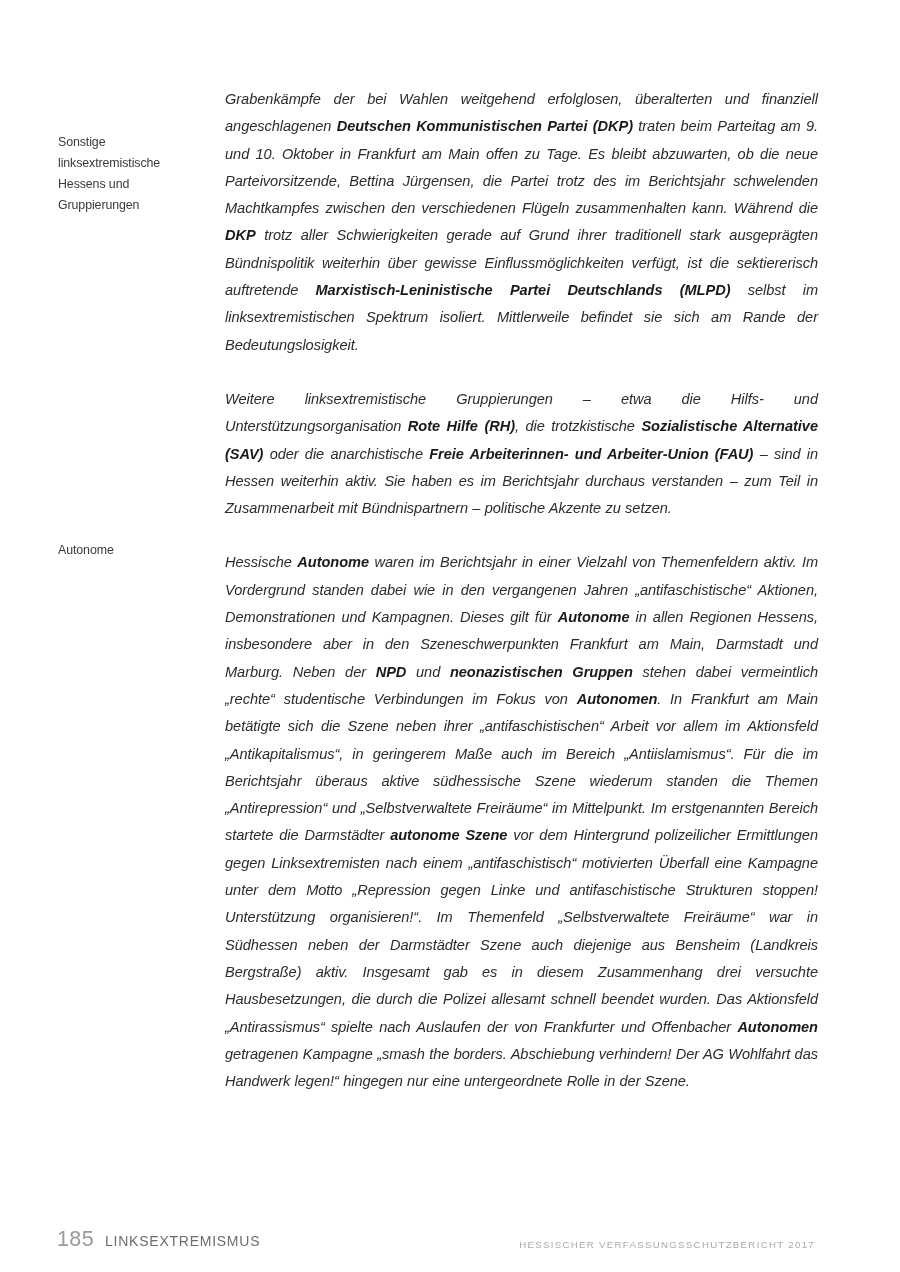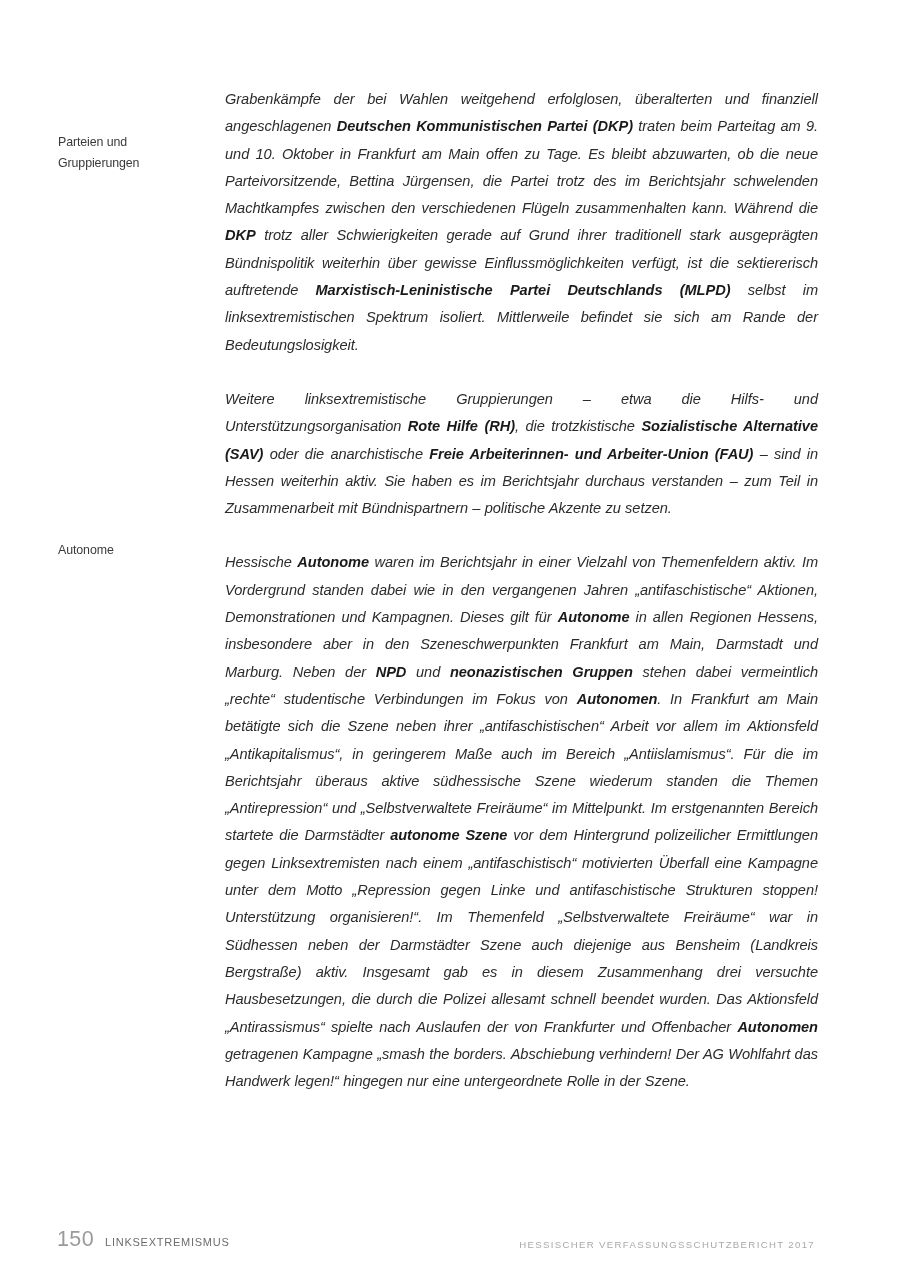--- a/index.html
+++ b/index.html
@@ -75,55 +75,56 @@
     align-items: baseline;
     gap: 11px;
   }
   .page-number {
     font-size: 21.5px;
     color: #9a9a9a;
     letter-spacing: 0.4px;
     font-weight: 400;
   }
   .section-name {
-    font-size: 11px;
+    font-size: 14px;
     color: #6d6d6d;
     letter-spacing: 0.75px;
     font-weight: 400;
   }
   .footer-right {
     position: absolute;
     right: 85px;
     bottom: 2px;
     font-size: 9.6px;
     color: #a9a9a9;
     letter-spacing: 1.35px;
     font-weight: 400;
   }
 </style>
 </head>
 <body>
 
 <div class="page">
 
   <div class="margin-col" id="note-parteien">
-    <div class="margin-note">Parteien und Gruppierungen</div>
+    <div class="margin-note">Sonstige linksextremistische</div>
+    <div class="margin-note">Hessens und Gruppierungen</div>
   </div>
 
   <div class="margin-col" id="note-autonome">
     <div class="margin-note">Autonome</div>
   </div>
 
   <div class="text-col">
     <p class="para"><span>Grabenkämpfe der bei Wahlen weitgehend erfolglosen, überalterten und finanziell angeschlagenen </span><b>Deutschen Kommunistischen Partei (DKP)</b><span> traten beim Parteitag am 9. und 10. Oktober in Frankfurt am Main offen zu Tage. Es bleibt abzuwarten, ob die neue Parteivorsitzende, Bettina Jürgensen, die Partei trotz des im Berichtsjahr schwelenden Machtkampfes zwischen den verschiedenen Flügeln zusammenhalten kann. Während die </span><b>DKP</b><span> trotz aller Schwierigkeiten gerade auf Grund ihrer traditionell stark ausgeprägten Bündnispolitik weiterhin über gewisse Einflussmöglichkeiten verfügt, ist die sektiererisch auftretende </span><b>Marxistisch-Leninistische Partei Deutschlands (MLPD)</b><span> selbst im linksextremistischen Spektrum isoliert. Mittlerweile befindet sie sich am Rande der Bedeutungslosigkeit.</span></p>
     <p class="para"><span>Weitere linksextremistische Gruppierungen – etwa die Hilfs- und Unterstützungsorganisation </span><b>Rote Hilfe (RH)</b><span>, die trotzkistische </span><b>Sozialistische Alternative (SAV)</b><span> oder die anarchistische </span><b>Freie Arbeiterinnen- und Arbeiter-Union (FAU)</b><span> – sind in Hessen weiterhin aktiv. Sie haben es im Berichtsjahr durchaus verstanden – zum Teil in Zusammenarbeit mit Bündnispartnern – politische Akzente zu setzen.</span></p>
     <p class="para"><span>Hessische </span><b>Autonome</b><span> waren im Berichtsjahr in einer Vielzahl von Themenfeldern aktiv. Im Vordergrund standen dabei wie in den vergangenen Jahren „antifaschistische“ Aktionen, Demonstrationen und Kampagnen. Dieses gilt für </span><b>Autonome</b><span> in allen Regionen Hessens, insbesondere aber in den Szeneschwerpunkten Frankfurt am Main, Darmstadt und Marburg. Neben der </span><b>NPD</b><span> und </span><b>neonazistischen Gruppen</b><span> stehen dabei vermeintlich „rechte“ studentische Verbindungen im Fokus von </span><b>Autonomen</b><span>. In Frankfurt am Main betätigte sich die Szene neben ihrer „antifaschistischen“ Arbeit vor allem im Aktionsfeld „Antikapitalismus“, in geringerem Maße auch im Bereich „Antiislamismus“. Für die im Berichtsjahr überaus aktive südhessische Szene wiederum standen die Themen „Antirepression“ und „Selbstverwaltete Freiräume“ im Mittelpunkt. Im erstgenannten Bereich startete die Darmstädter </span><b>autonome Szene</b><span> vor dem Hintergrund polizeilicher Ermittlungen gegen Linksextremisten nach einem „antifaschistisch“ motivierten Überfall eine Kampagne unter dem Motto „Repression gegen Linke und antifaschistische Strukturen stoppen! Unterstützung organisieren!“. Im Themenfeld „Selbstverwaltete Freiräume“ war in Südhessen neben der Darmstädter Szene auch diejenige aus Bensheim (Landkreis Bergstraße) aktiv. Insgesamt gab es in diesem Zusammenhang drei versuchte Hausbesetzungen, die durch die Polizei allesamt schnell beendet wurden. Das Aktionsfeld „Antirassismus“ spielte nach Auslaufen der von Frankfurter und Offenbacher </span><b>Autonomen</b><span> getragenen Kampagne „smash the borders. Abschiebung verhindern! Der AG Wohlfahrt das Handwerk legen!“ hingegen nur eine untergeordnete Rolle in der Szene.</span></p>
   </div>
 
   <div class="footer">
     <div class="footer-left">
-      <span class="page-number">150</span>
+      <span class="page-number">185</span>
       <span class="section-name">LINKSEXTREMISMUS</span>
     </div>
     <div class="footer-right">HESSISCHER VERFASSUNGSSCHUTZBERICHT 2017</div>
   </div>
 
 </div>
 
 </body></html>

